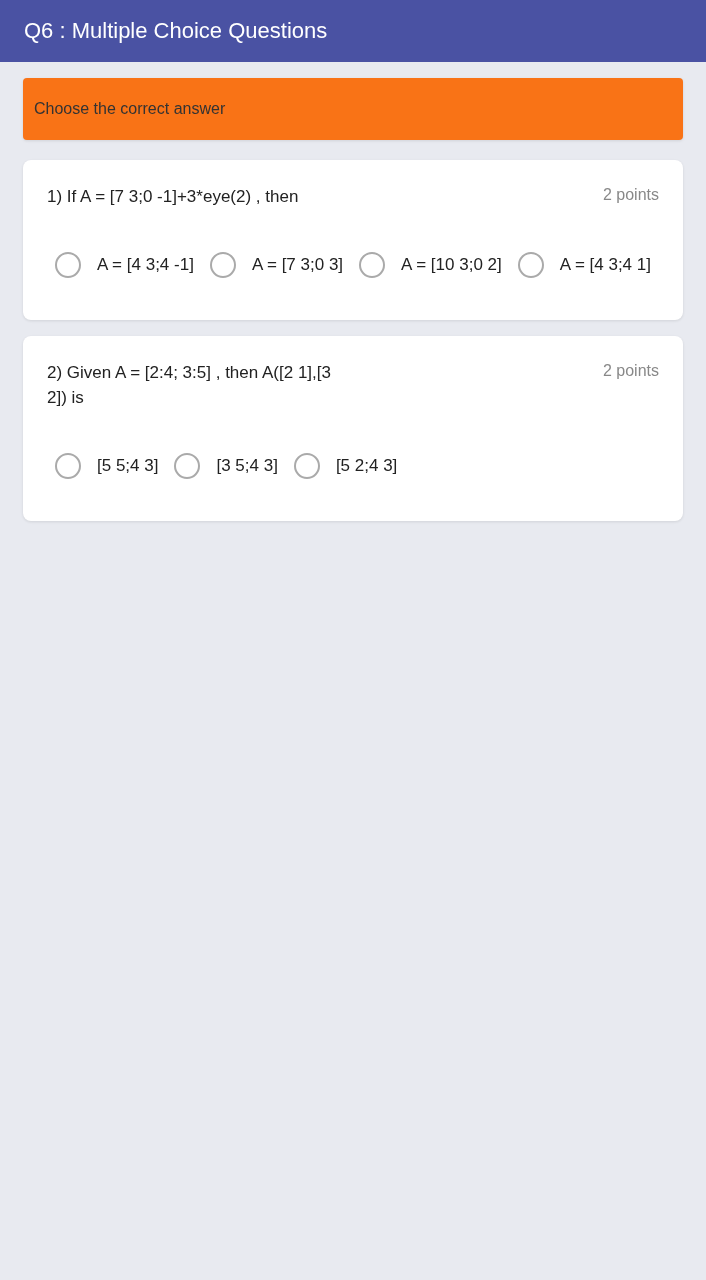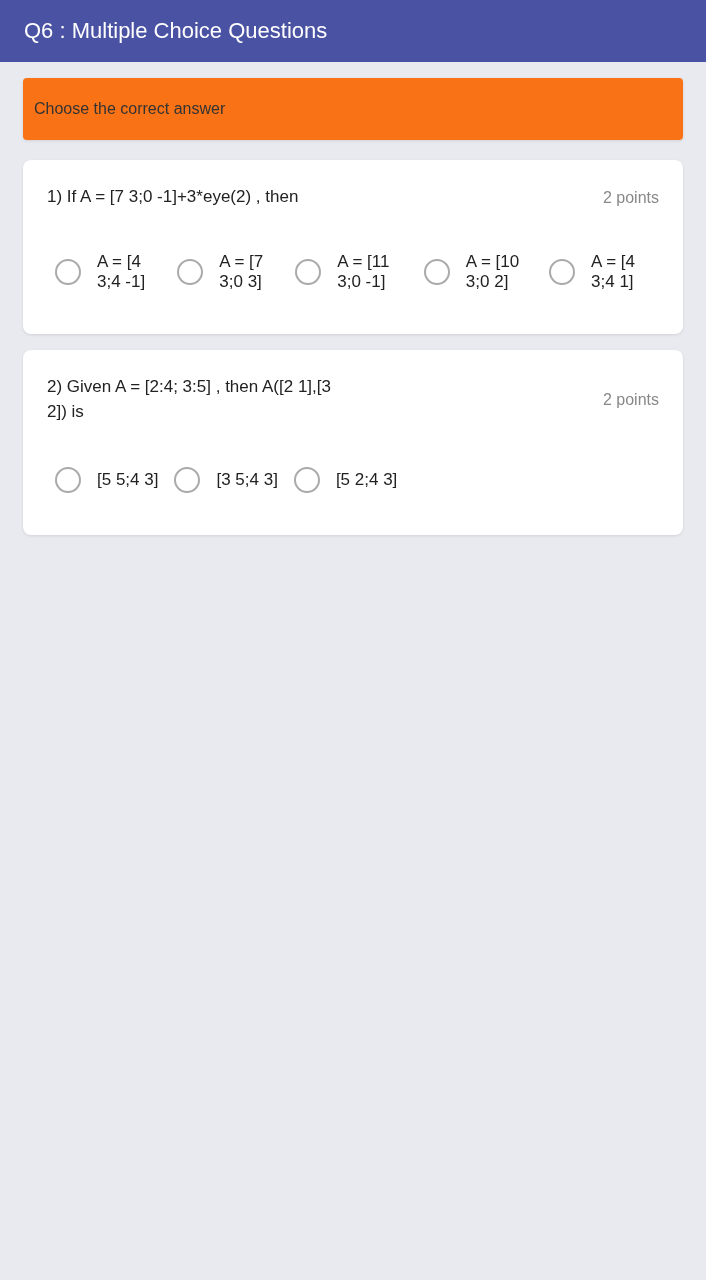--- a/index.html
+++ b/index.html
@@ -62,21 +62,21 @@
       border-radius: 8px;
       padding: 24px 24px 28px 24px;
       margin: 8px auto;
       box-shadow: 0 1px 3px rgba(0,0,0,0.1);
       position: relative;
     }
 
     .question-header {
       display: flex;
       justify-content: space-between;
-      align-items: center;
+      align-items: flex-start;
       margin-bottom: 28px;
     }
 
     .question-text {
       font-size: 17px;
       color: #222222;
       line-height: 1.5;
       flex: 1;
       padding-right: 10px;
     }
@@ -139,24 +139,20 @@
       <div class="option-item">
         <div class="radio-circle"></div>
         <span class="option-text">A = [4 3;4 -1]</span>
       </div>
 
       <div class="option-item">
         <div class="radio-circle"></div>
         <span class="option-text">A = [7 3;0 3]</span>
       </div>
 
-      <div class="option-item">
-        <div class="radio-circle"></div>
-        <span class="option-text">A = [11 3;0 -1]</span>
-      </div>
 
       <div class="option-item">
         <div class="radio-circle"></div>
         <span class="option-text">A = [10 3;0 2]</span>
       </div>
 
       <div class="option-item">
         <div class="radio-circle"></div>
         <span class="option-text">A = [4 3;4 1]</span>
       </div>

